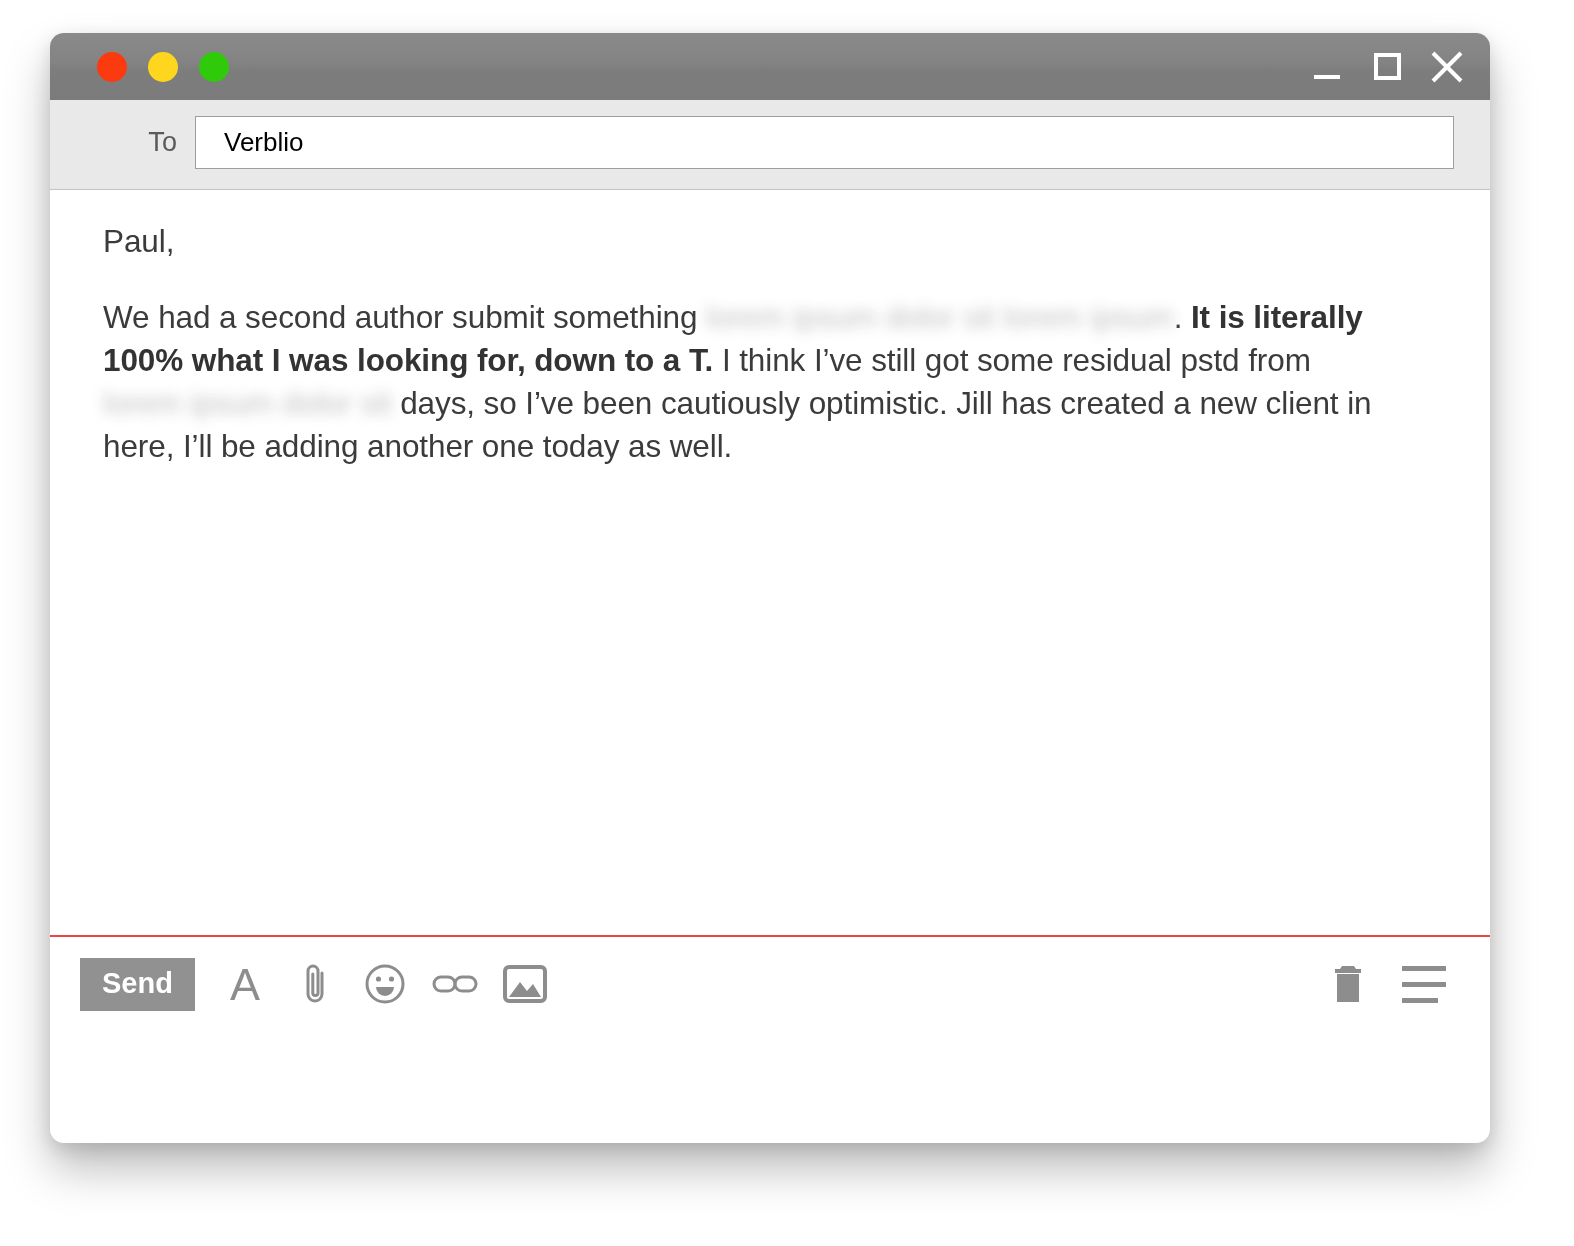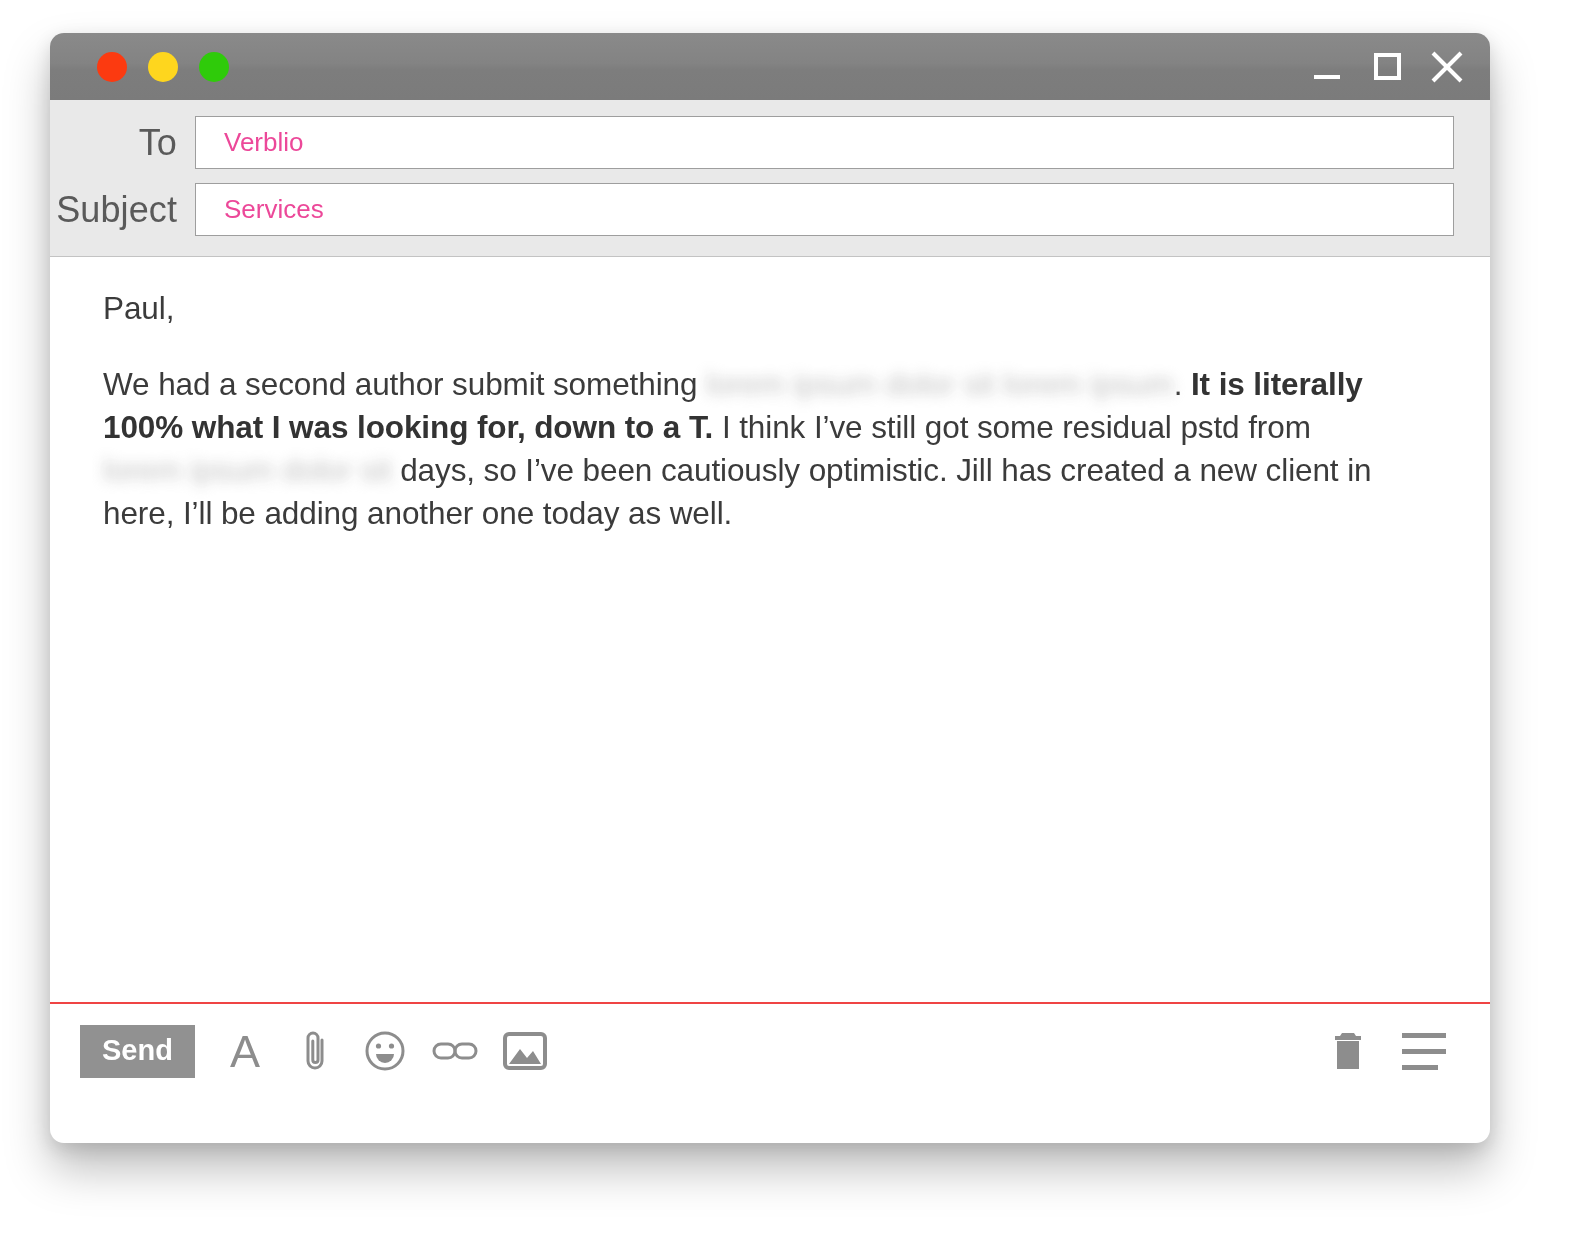--- a/index.html
+++ b/index.html
@@ -103,36 +103,36 @@
     display: flex;
     align-items: center;
     margin-bottom: 14px;
   }
   .field-row:last-child { margin-bottom: 0; }
   .field-label {
     width: 145px;
     text-align: right;
     padding-right: 18px;
     box-sizing: border-box;
-    font-size: 36px;
+    font-size: 27px;
     color: #5a5a5a;
     letter-spacing: 0.1px;
   }
   .field-input {
     flex: 1;
     margin-right: 36px;
     height: 53px;
     background: #ffffff;
     border: 1px solid #9e9e9e;
     box-sizing: border-box;
     display: flex;
     align-items: center;
     padding-left: 28px;
     font-size: 26px;
-    color: #ec4899;
+    color: #000000;
     cursor: text;
   }
 
   
   .body-area {
     background: #ffffff;
     height: 745px;
     padding: 30px 48px 0 53px;
     box-sizing: border-box;
     overflow: hidden;
@@ -250,24 +250,20 @@
           </svg>
         </span>
       </div>
     </div>
 
     <div class="fields">
       <div class="field-row">
         <div class="field-label">To</div>
         <div class="field-input" title="Recipient">Verblio</div>
       </div>
-      <div class="field-row">
-        <div class="field-label">Subject</div>
-        <div class="field-input" title="Subject">Services</div>
-      </div>
     </div>
 
     <div class="body-area">
       <p class="para">Paul,</p>
 
       <p class="para">
         <span>We had a second author submit something </span><span class="redact">lorem ipsum dolor sit lorem ipsum</span><span>. </span><b>It is literally 100% what I was looking for, down to a T.</b><span> I think I’ve still got some residual pstd from </span><span class="redact">lorem ipsum dolor sit</span><span> days, so I’ve been cautiously optimistic. Jill has created a new client in here, I’ll be adding another one today as well.</span>
       </p>
 
     </div>

